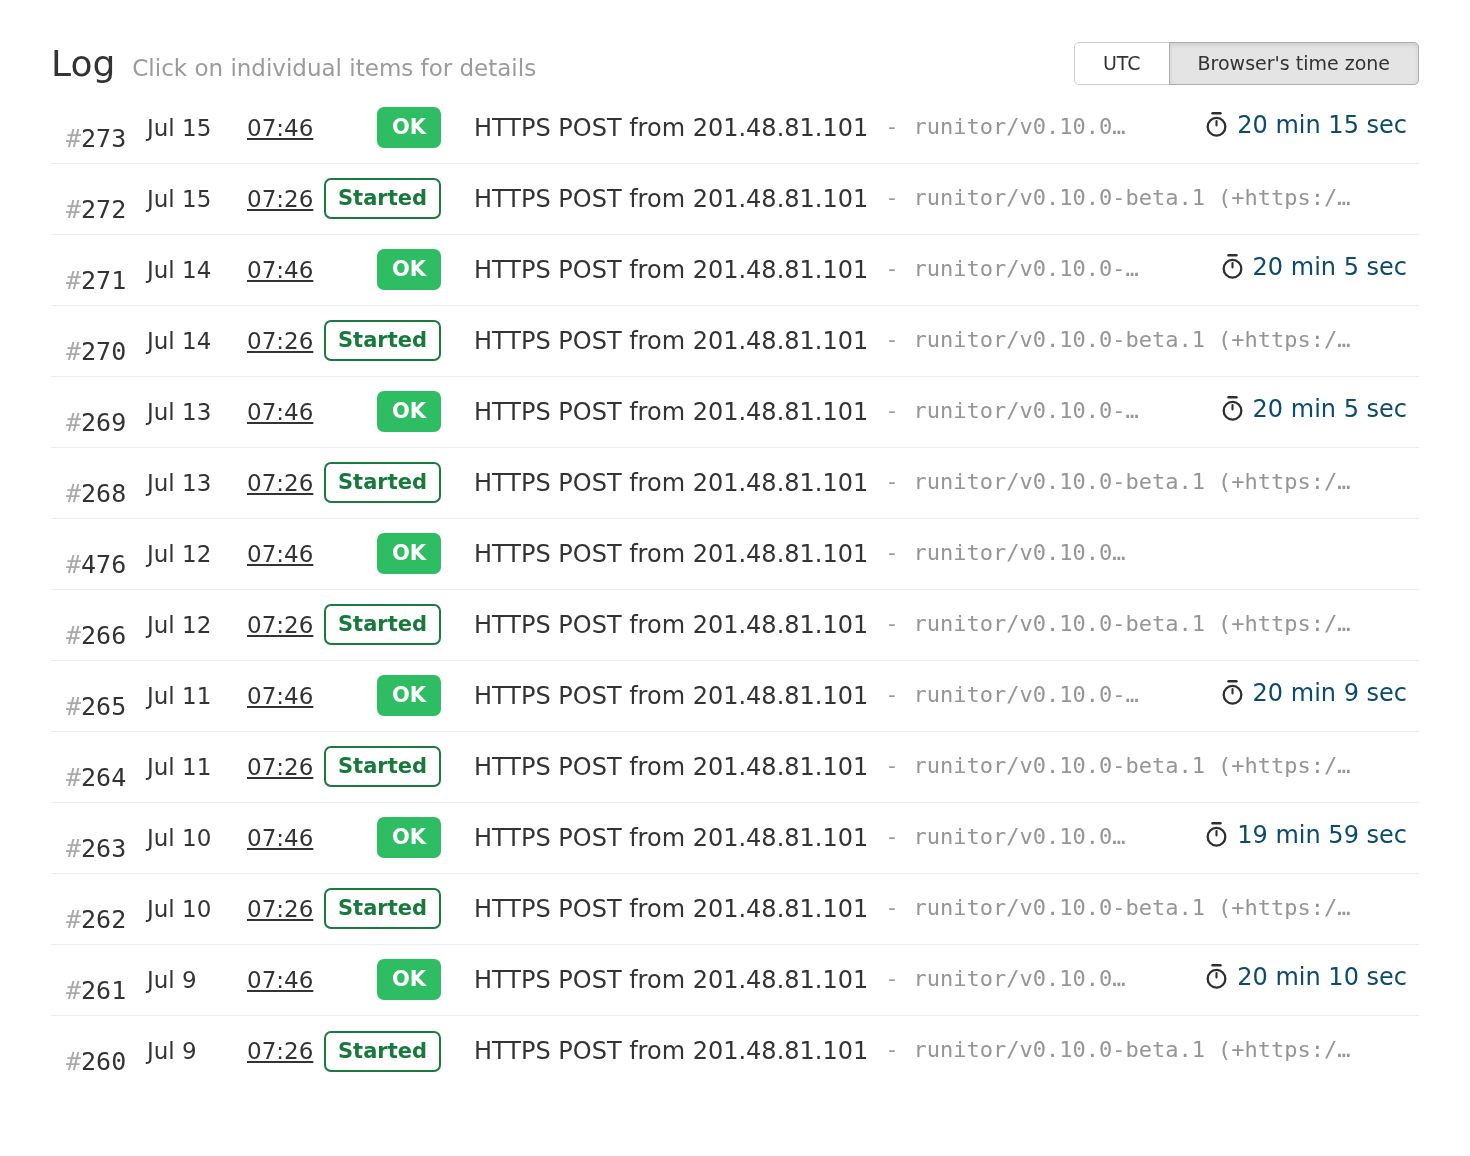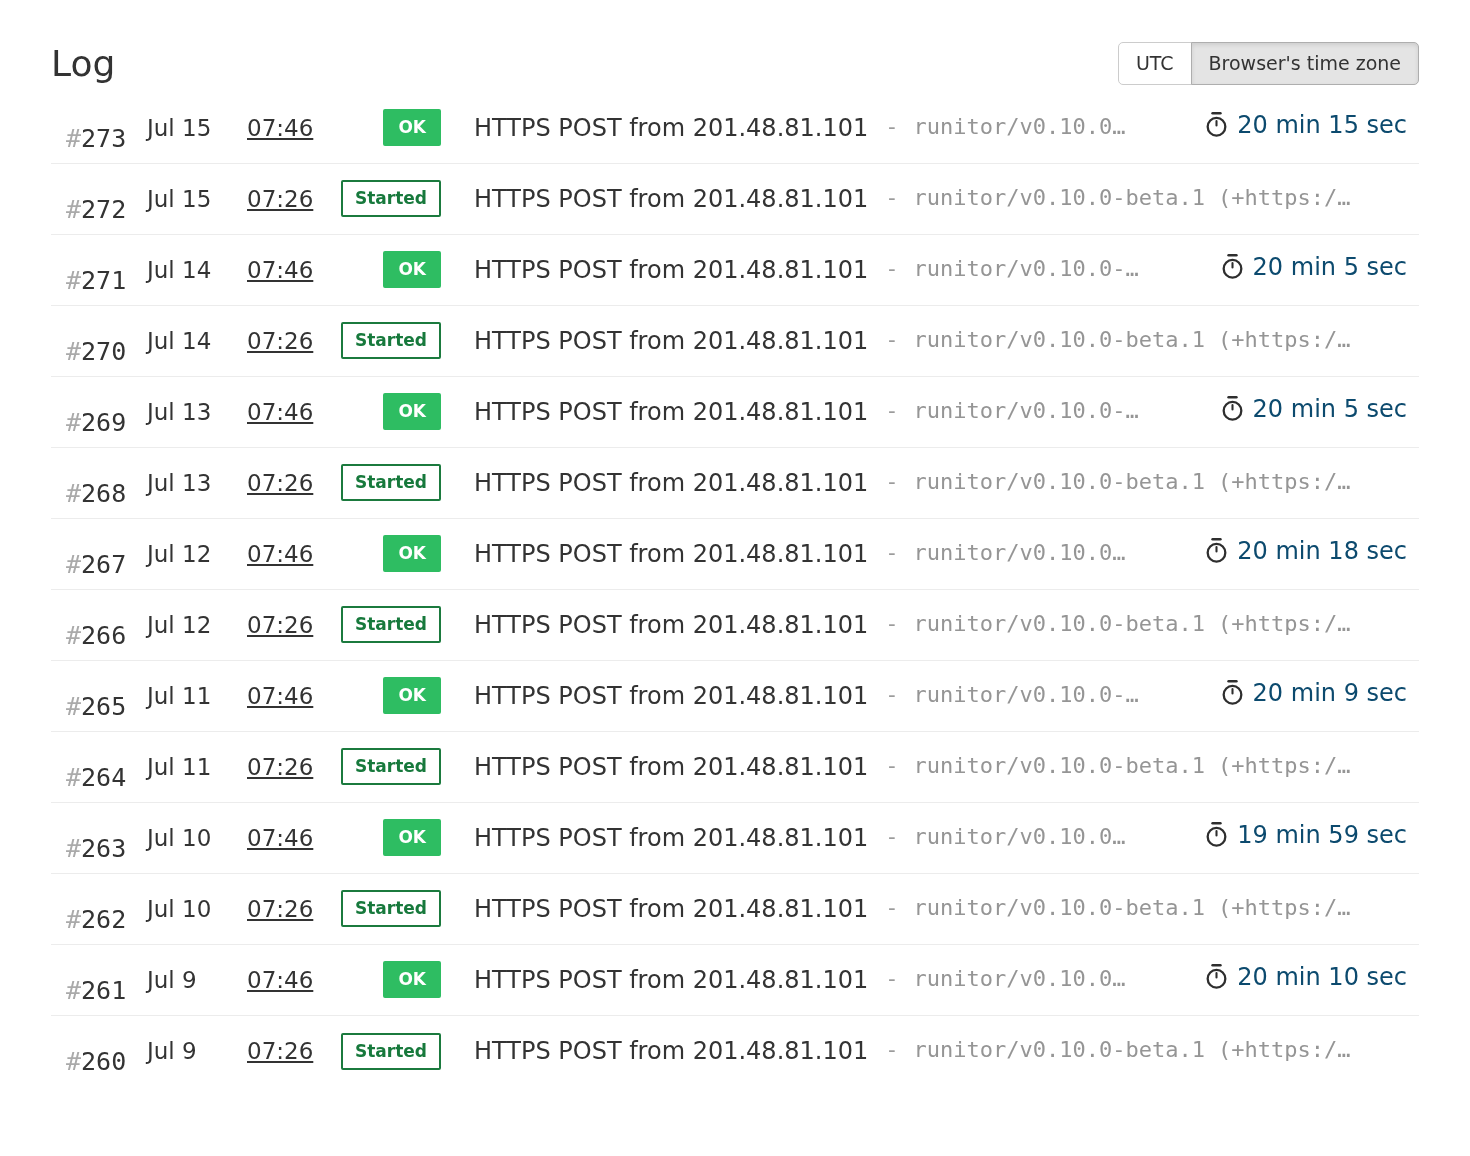--- a/index.html
+++ b/index.html
@@ -14,21 +14,21 @@
   
   .header { display: flex; align-items: center; justify-content: space-between; margin-bottom: 8px; }
   .title-wrap { display: flex; align-items: baseline; }
   .page-title { font-size: 36px; font-weight: 400; margin: 0; color: #333333; letter-spacing: 0; }
   .subtitle { font-size: 23px; color: #9b9b9b; margin-left: 17px; }
 
   .btn-group { display: flex; }
   .tz-btn {
     font-family: inherit; font-size: 19px; color: #333333;
     background: #ffffff; border: 1px solid #cccccc;
-    padding: 9px 17px; cursor: pointer; line-height: 1.2; white-space: nowrap;
+    padding: 9px 28px; cursor: pointer; line-height: 1.2; white-space: nowrap;
   }
   .tz-btn:first-child { border-radius: 5px 0 0 5px; }
   .tz-btn:last-child { border-radius: 0 5px 5px 0; margin-left: -1px; }
   .tz-btn.active {
     background: #e4e4e4; border-color: #aeaeae;
     box-shadow: inset 0 2px 4px rgba(0,0,0,0.10);
   }
 
   
   .log-table { width: 100%; }
@@ -43,21 +43,21 @@
     font-family: "DejaVu Sans Mono", monospace; font-size: 25px; color: #333333;
     white-space: nowrap;
     margin-top: 21px;
   }
   .hash { color: #aaaaaa; }
   .cell-date { width: 100px; flex: none; font-size: 23px; color: #333333; }
   .cell-time { width: 84px; flex: none; font-size: 23px; color: #333333; text-decoration: underline; }
   .cell-badge { width: 110px; flex: none; display: flex; justify-content: flex-end; }
 
   .status-badge {
-    font-weight: bold; font-size: 17px; border-radius: 2px; line-height: 1;
+    font-weight: bold; font-size: 21px; border-radius: 7px; line-height: 1;
     display: inline-block; white-space: nowrap;
   }
   .badge-ok { background: #2ebd62; color: #ffffff; padding: 8px 13px; border: 2px solid #2ebd62; }
   .badge-started { background: #ffffff; color: #17793c; border: 2px solid #1b7a3e; padding: 8px 12px; }
 
   .cell-desc {
     flex: 1 1 auto; min-width: 0; margin-left: 33px;
     display: flex; align-items: flex-start; white-space: nowrap; overflow: hidden;
   }
   .event-text { font-size: 24px; color: #333333; }
@@ -71,20 +71,21 @@
   .stopwatch { margin-right: 8px; display: inline-block; }
 </style>
 </head>
 <body>
 
 <div class="page">
 
   <div class="header">
     <div class="title-wrap">
       <h1 class="page-title">Log</h1>
+      <span class="subtitle">Click on individual items for details</span>
     </div>
     <div class="btn-group">
       <button class="tz-btn">UTC</button>
       <button class="tz-btn active">Browser's time zone</button>
     </div>
   </div>
 
   <div class="log-table" id="log-table">
     <div class="log-row">
       <span class="cell-num"><span class="hash">#</span><span>273</span></span>
@@ -197,40 +198,30 @@
       </span>
       <span class="cell-desc">
         <span class="event-text">HTTPS POST from 201.48.81.101</span>
         <span class="desc-sep">-</span>
         <span class="agent-text">runitor/v0.10.0-beta.1 (+https:/…</span>
       </span>
 
     </div>
 
     <div class="log-row">
-      <span class="cell-num"><span class="hash">#</span><span>267</span></span>
+      <span class="cell-num"><span class="hash">#</span><span>476</span></span>
       <span class="cell-date">Jul 12</span>
       <span class="cell-time">07:46</span>
       <span class="cell-badge">
         <span class="status-badge badge-ok">OK</span>
       </span>
       <span class="cell-desc">
         <span class="event-text">HTTPS POST from 201.48.81.101</span>
         <span class="desc-sep">-</span>
         <span class="agent-text">runitor/v0.10.0…</span>
-      </span>
-      <span class="cell-duration">
-        <span class="stopwatch">
-          <svg width="25" height="27" viewBox="0 0 24 26" fill="none" stroke="#2e2e2e">
-            <line x1="8.2" y1="2.2" x2="15.8" y2="2.2" stroke-width="2.4" stroke-linecap="round"></line>
-            <circle cx="12" cy="15.2" r="8.5" stroke-width="2.2"></circle>
-            <line x1="12" y1="9.6" x2="12" y2="14" stroke-width="2" stroke-linecap="round"></line>
-          </svg>
-        </span>
-        <span>20 min 18 sec</span>
       </span>
     </div>
 
     <div class="log-row">
       <span class="cell-num"><span class="hash">#</span><span>266</span></span>
       <span class="cell-date">Jul 12</span>
       <span class="cell-time">07:26</span>
       <span class="cell-badge">
         <span class="status-badge badge-started">Started</span>
       </span>

